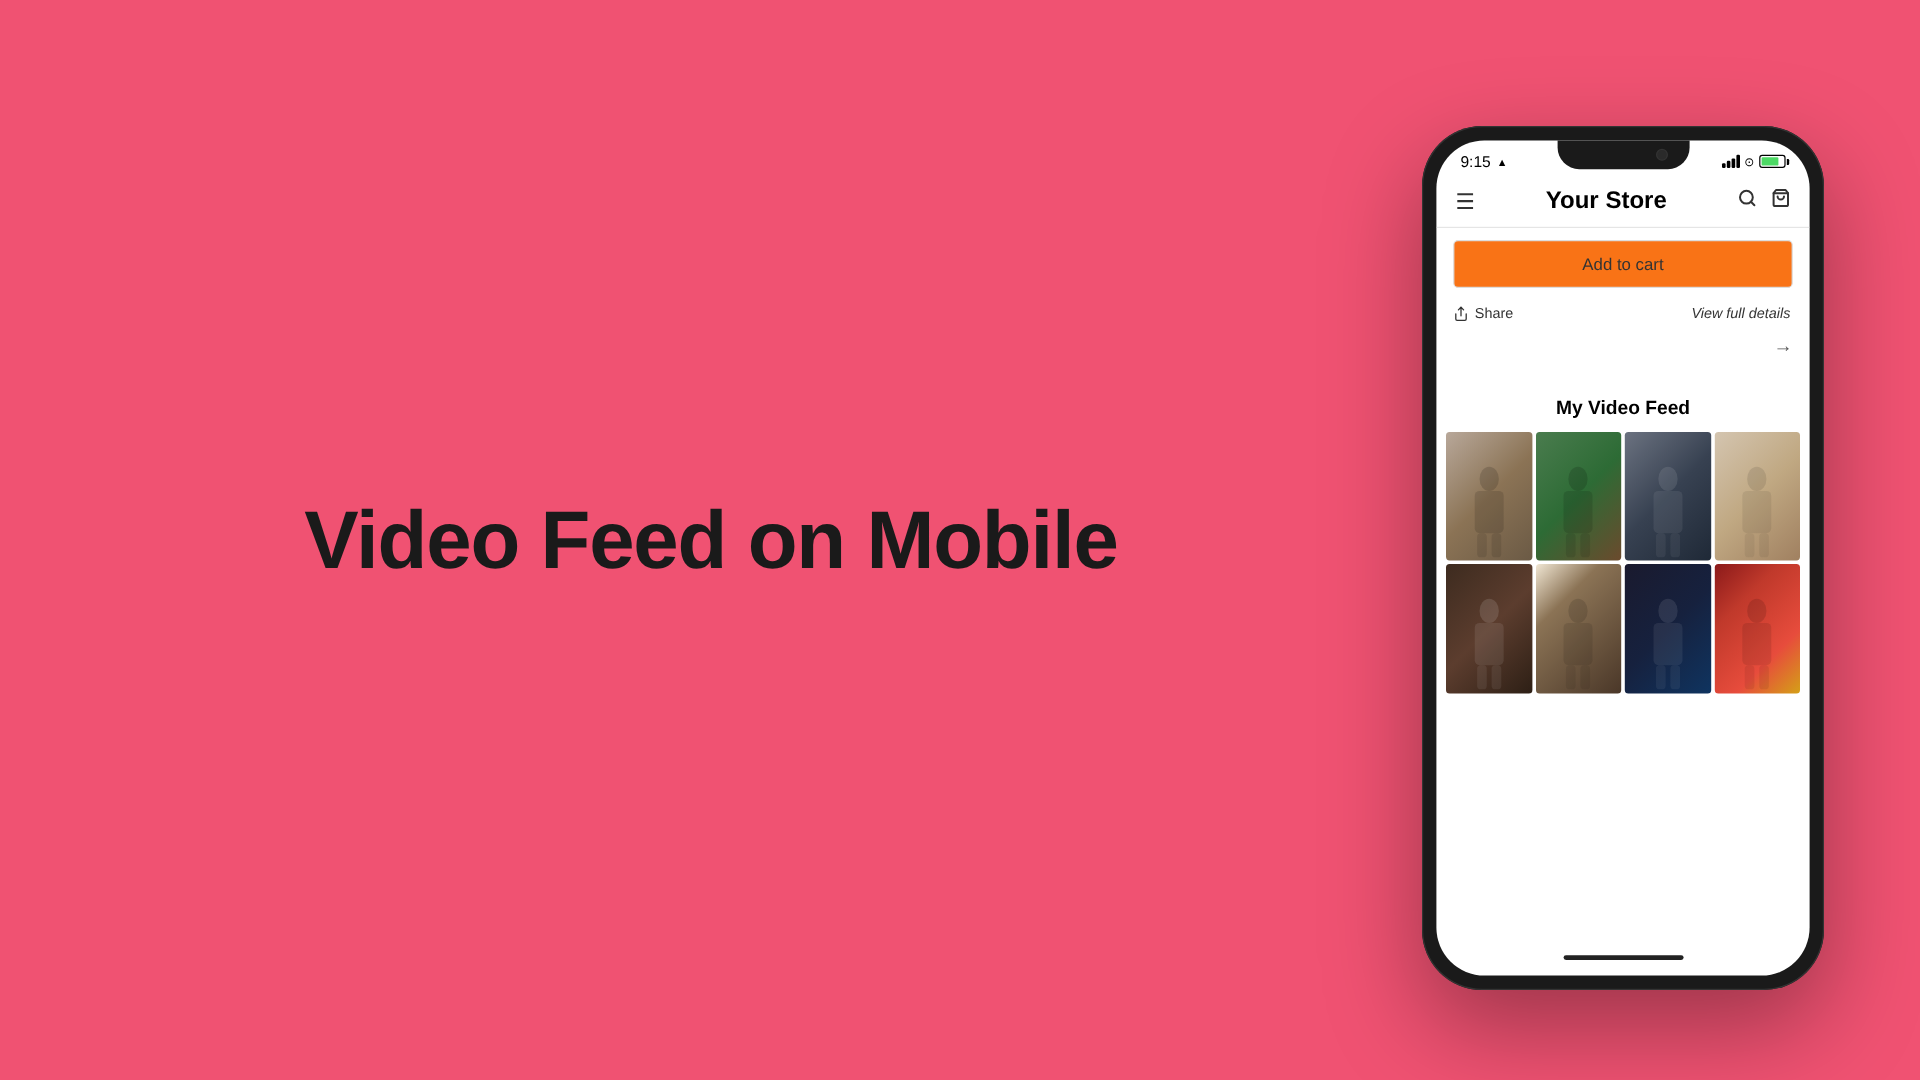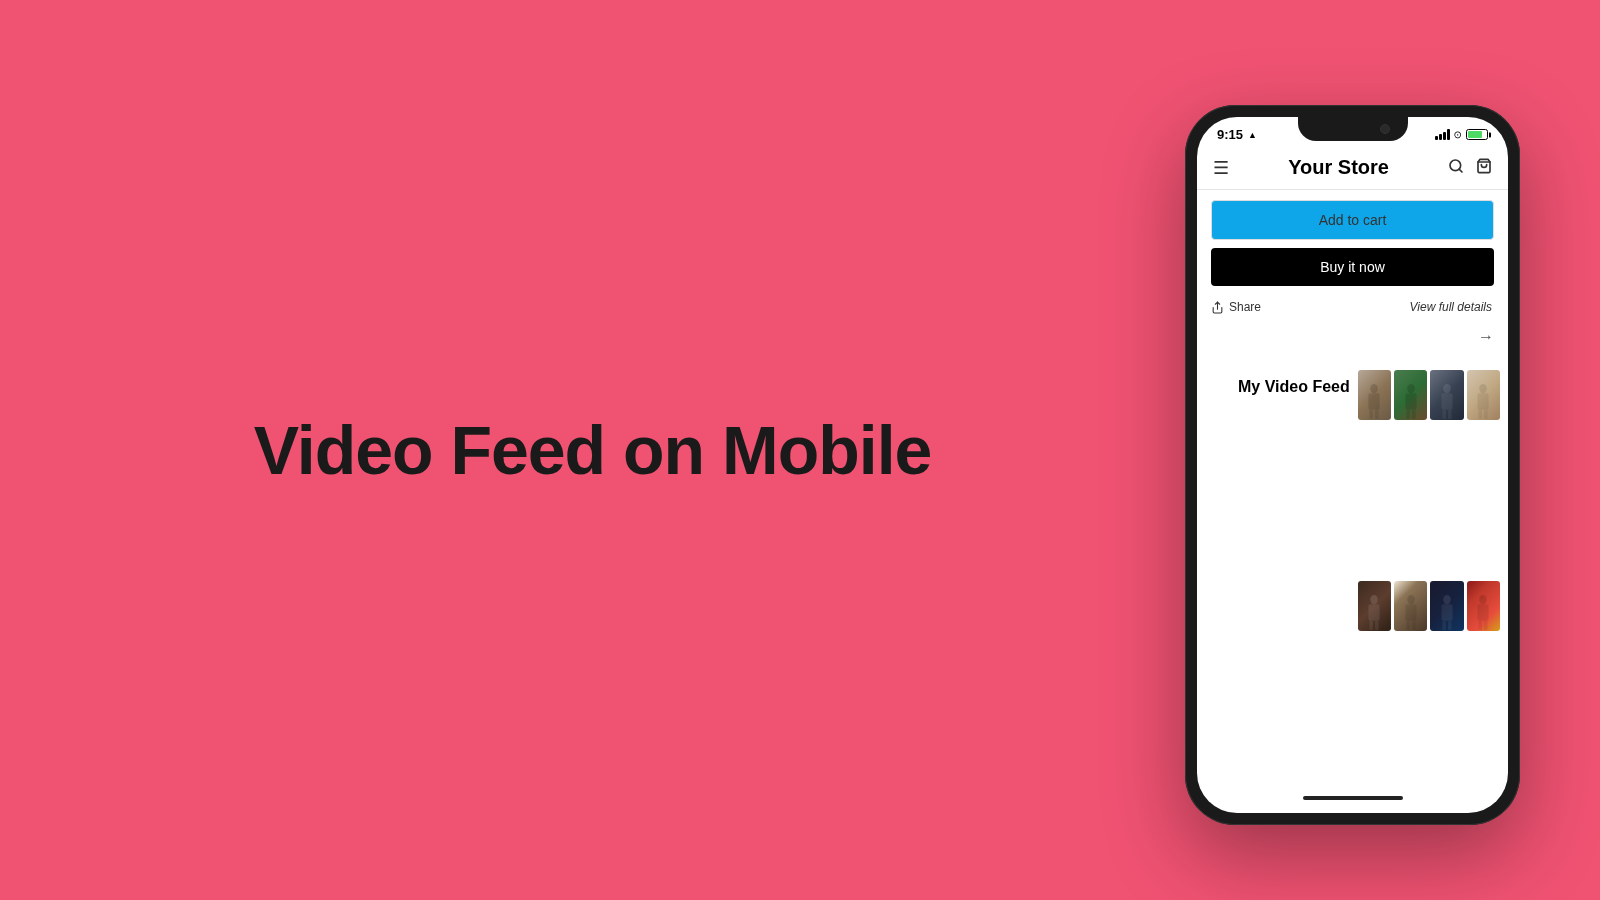--- a/index.html
+++ b/index.html
@@ -67,21 +67,21 @@
     .phone-notch-bar {
       display: flex;
       align-items: center;
       justify-content: space-between;
       padding: 10px 20px 6px 20px;
       flex-shrink: 0;
     }
 
     .status-time {
       font-size: 13px;
-      font-weight: 700;
+      font-weight: 400;
       color: #000;
       display: flex;
       align-items: center;
       gap: 3px;
     }
 
     .status-icons {
       display: flex;
       align-items: center;
       gap: 4px;
@@ -210,21 +210,21 @@
       display: flex;
       flex-direction: column;
       gap: 8px;
       flex-shrink: 0;
     }
 
     .btn-add-cart {
       width: 100%;
       padding: 11px;
       border: 1.5px solid #ddd;
-      background: #0ea5e9;
+      background: #f97316;
       border-radius: 4px;
       font-size: 14px;
       font-weight: 500;
       color: #333;
       text-align: center;
       cursor: pointer;
     }
 
     .btn-buy-now {
       width: 100%;
@@ -283,22 +283,21 @@
     .spacer {
       height: 20px;
       flex-shrink: 0;
     }
 
     
     .video-feed-section {
       flex: 1;
       overflow: hidden;
       display: flex;
-      flex-direction: row;
-      padding-left: 41px;
+      flex-direction: column;
     }
 
     .video-feed-title {
       font-size: 16px;
       font-weight: 700;
       color: #000;
       text-align: center;
       padding: 8px 0 10px 0;
       flex-shrink: 0;
     }
@@ -408,21 +407,20 @@
                 <path d="M6 2L3 6v14a2 2 0 002 2h14a2 2 0 002-2V6l-3-4z"></path>
                 <line x1="3" y1="6" x2="21" y2="6"></line>
                 <path d="M16 10a4 4 0 01-8 0"></path>
               </svg>
             </span>
           </div>
         </div>
 
         <div class="action-buttons">
           <button class="btn-add-cart">Add to cart</button>
-          <button class="btn-buy-now">Buy it now</button>
         </div>
 
         <div class="product-actions">
           <div class="share-btn">
             <svg width="13" height="13" viewBox="0 0 24 24" fill="none" stroke="#333" stroke-width="2" stroke-linecap="round" stroke-linejoin="round">
               <path d="M4 12v8a2 2 0 002 2h12a2 2 0 002-2v-8"></path>
               <polyline points="16 6 12 2 8 6"></polyline>
               <line x1="12" y1="2" x2="12" y2="15"></line>
             </svg>
             <span>Share</span>

